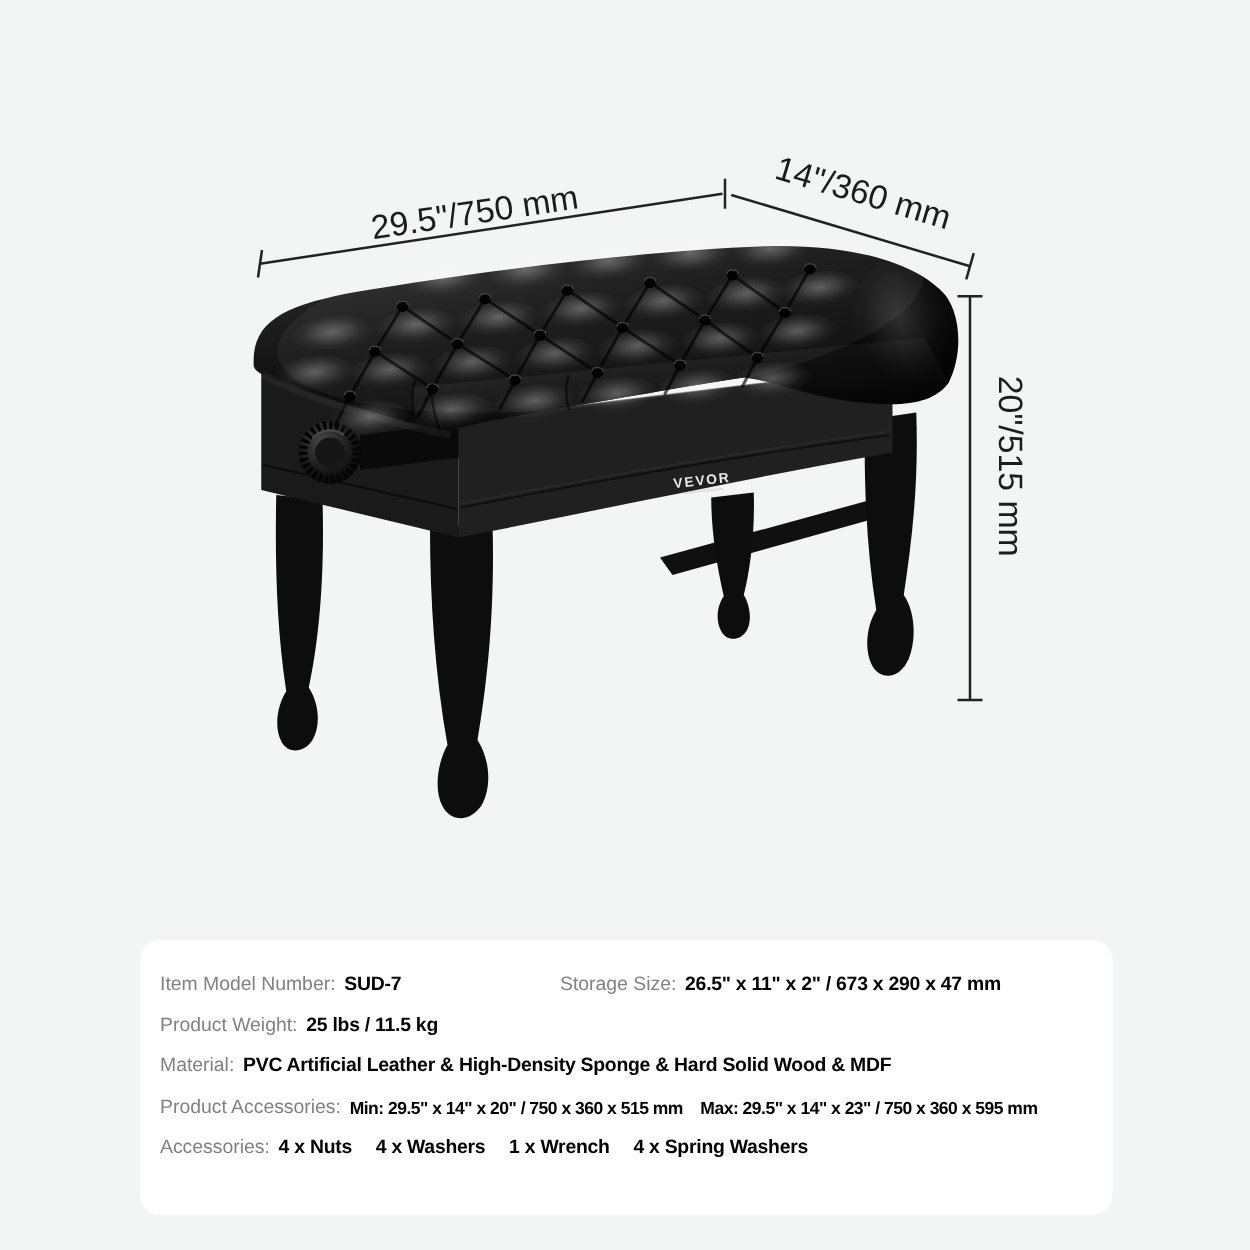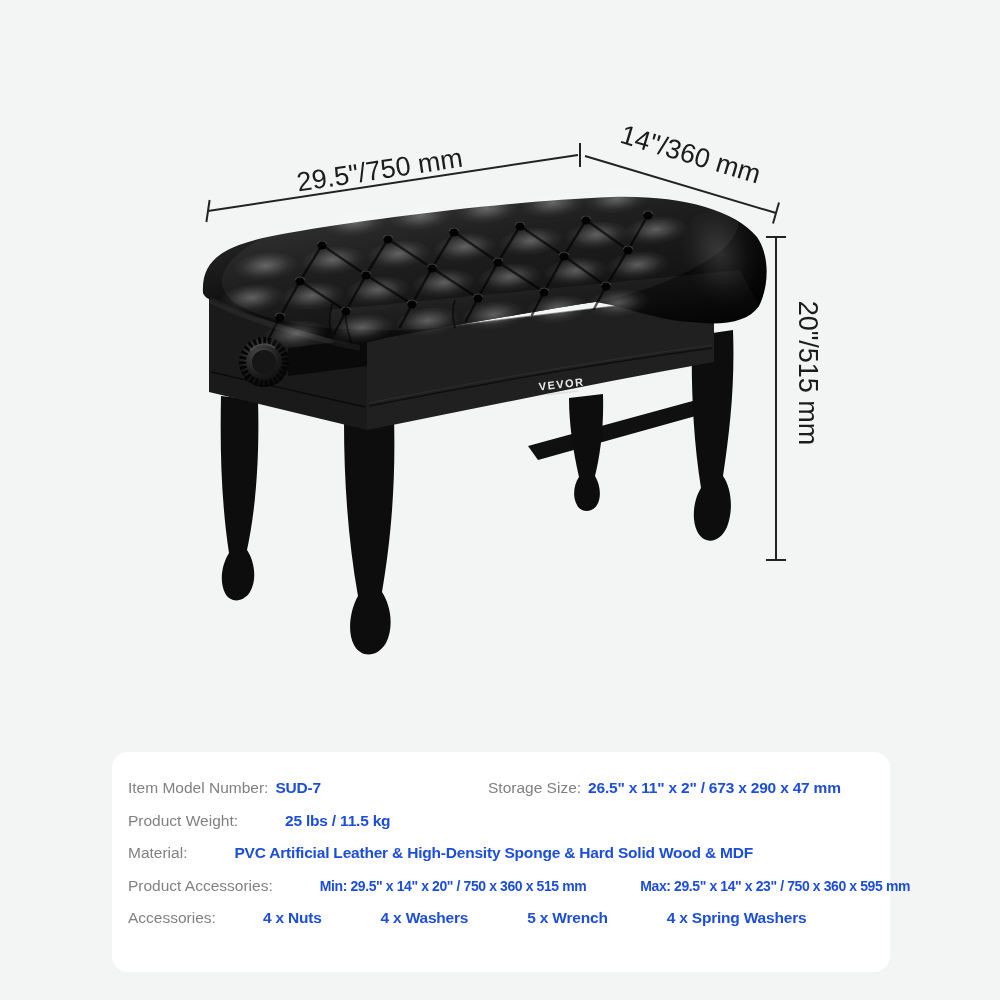--- a/index.html
+++ b/index.html
@@ -5,25 +5,25 @@
   html,body{margin:0;padding:0;}
   body{font-family:"Liberation Sans",sans-serif;}
   .page{position:relative;width:1000px;height:1000px;background:#f3f4f4;overflow:hidden;}
   .photo-area{position:absolute;left:0;top:0;width:1000px;height:740px;}
   .photo-area svg{display:block;}
   .dim-text{font-family:"Liberation Sans",sans-serif;font-size:27px;fill:#1c1c1d;}
   .logo-text{font-family:"Liberation Sans",sans-serif;font-weight:bold;font-size:11px;fill:#e9e9e9;letter-spacing:1.5px;}
 
   .spec-card{position:absolute;left:112px;top:752px;width:778px;height:220px;
     background:#ffffff;border-radius:16px;box-sizing:border-box;padding:20px 0 0 16px;}
-  .spec-row{height:32.5px;display:flex;align-items:center;white-space:nowrap;font-size:15.5px;gap:40px;}
+  .spec-row{height:32.5px;display:flex;align-items:center;white-space:nowrap;font-size:15.5px;}
   .cell1{width:320px;display:flex;align-items:center;}
   .cell2{flex:1;display:flex;align-items:flex-end;}
   .spec-label{color:#818181;padding-right:7px;}
-  .spec-val{color:#1d4ed8;font-weight:bold;letter-spacing:-0.2px;}
+  .spec-val{color:#000000;font-weight:bold;letter-spacing:-0.2px;}
   .spec-val.small{font-size:14px;letter-spacing:-0.4px;}
   .gap14{margin-left:14px;}
   .gap18{margin-left:19px;}
 </style>
 </head>
 <body>
 
 <div class="page">
 
   <div class="photo-area">
@@ -220,18 +220,18 @@
     <div class="spec-row">
       <span class="spec-label">Product Accessories:</span>
       <span class="spec-val small">Min: 29.5" x 14" x 20" / 750 x 360 x 515 mm</span>
       <span class="spec-val small gap14">Max: 29.5" x 14" x 23" / 750 x 360 x 595 mm</span>
     </div>
 
     <div class="spec-row">
       <span class="spec-label">Accessories:</span>
       <span class="spec-val">4 x Nuts</span>
       <span class="spec-val gap18">4 x Washers</span>
-      <span class="spec-val gap18">5 x Wrench</span>
+      <span class="spec-val gap18">1 x Wrench</span>
       <span class="spec-val gap18">4 x Spring Washers</span>
     </div>
 
   </div>
 </div>
 
 </body></html>

